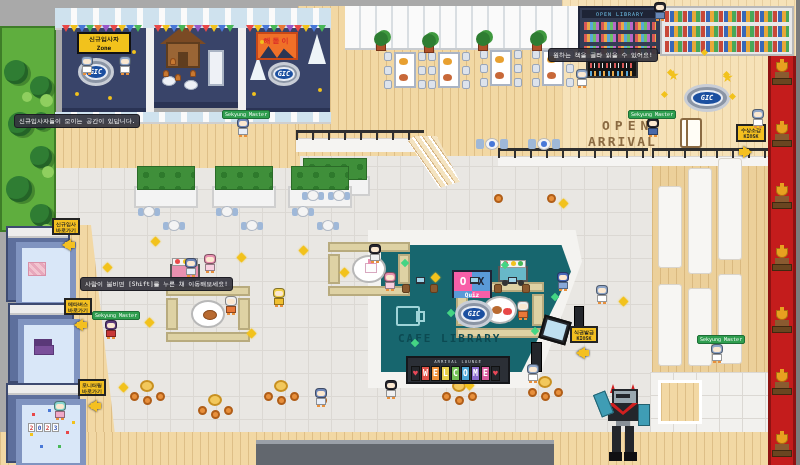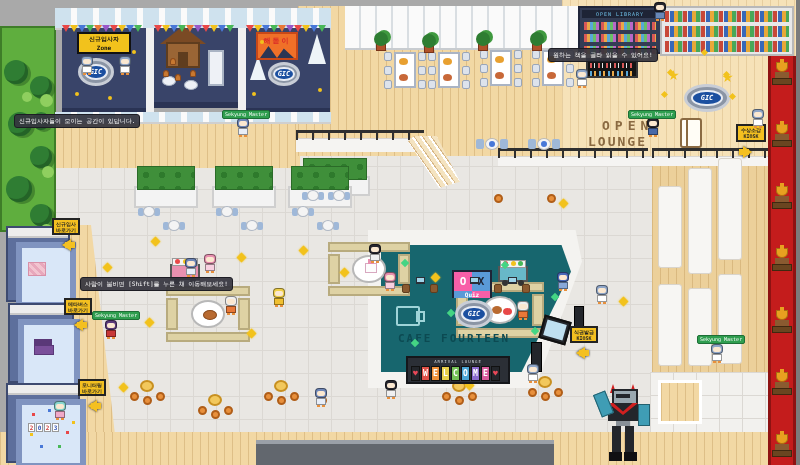--- a/index.html
+++ b/index.html
@@ -133,21 +133,21 @@
   <div class="sp" style="left:586px;top:58px;width:52px;height:20px;background:#141414;border:2px solid #383838">
     <div style="position:absolute;left:2px;top:3px;width:44px;height:5px;background:repeating-linear-gradient(90deg,#d85858 0 2px,#141414 2px 4px,#e8e8e8 4px 5px,#141414 5px 8px)"></div>
     <div style="position:absolute;left:2px;top:11px;width:44px;height:5px;background:repeating-linear-gradient(90deg,#58a8d8 0 2px,#141414 2px 4px,#e8a848 4px 6px,#141414 6px 9px)"></div>
   </div>
   <div class="sp star" style="left:668px;top:70px;width:11px;height:11px"></div>
   <div class="sp star" style="left:722px;top:72px;width:11px;height:11px"></div>
   <div class="sp rug" style="left:684px;top:84px;width:46px;height:28px">
       <i>GIC</i>
     </div>
   <div class="sp txt" style="left:602px;top:118px;font-size:13px;letter-spacing:5px">OPEN</div>
-  <div class="sp txt" style="left:588px;top:134px;font-size:13px;letter-spacing:2px">LOUNGE</div>
+  <div class="sp txt" style="left:588px;top:134px;font-size:13px;letter-spacing:2px">ARRIVAL</div>
   <div class="sp" style="left:680px;top:118px;width:22px;height:30px;background:#fffdf6;border:2px solid #8a6a42;border-radius:3px">
     <div style="position:absolute;left:4px;top:0;width:2px;height:100%;background:#8a6a42"></div>
   </div>
   <div class="sp ysign" style="left:736px;top:124px;width:30px;height:18px">
     <span>수상소감</span>
     <span>KIOSK</span>
   </div>
   <div class="sp arrow aR" style="left:738px;top:146px;width:20px;height:12px">
       <span class="head"></span>
       <span class="tail"></span>
@@ -161,21 +161,21 @@
     <div style="width:50%;height:19px;background:#f85fa8;color:#fff;font-weight:bold;font-size:11px;line-height:19px;text-align:center">O</div>
     <div style="width:50%;height:19px;background:#5a9ad8;color:#1e2436;font-weight:bold;font-size:11px;line-height:19px;text-align:center">X</div>
     <div style="width:100%;height:7px;background:linear-gradient(90deg,#5a9ad8 0 50%,#f85fa8 50%);color:#fff;font-size:6px;line-height:7px;text-align:center;font-weight:bold">Quiz</div>
   </div>
   <div class="sp rug" style="left:455px;top:300px;width:38px;height:28px;z-index:5">
       <i>GIC</i>
     </div>
   <div class="sp" style="left:396px;top:306px;width:24px;height:20px;border:2px solid #9fd4d8;border-radius:2px;z-index:5">
     <div style="position:absolute;right:-7px;top:3px;width:5px;height:7px;border:2px solid #9fd4d8"></div>
   </div>
-  <div class="sp" style="left:398px;top:332px;color:#0c4a52;font-weight:bold;font-size:11px;letter-spacing:2px;white-space:nowrap;z-index:5">CAFE FOURTEEN</div>
+  <div class="sp" style="left:398px;top:332px;color:#0c4a52;font-weight:bold;font-size:11px;letter-spacing:2px;white-space:nowrap;z-index:5">CAFE LIBRARY</div>
   <div class="sp" style="left:406px;top:356px;width:104px;height:28px;background:#2b2f36;border:2px solid #15171b;z-index:7">
     <div style="position:absolute;left:0;top:1px;width:100%;text-align:center;color:#cfd4da;font-size:4px;letter-spacing:1px;white-space:nowrap">ARRIVAL LOUNGE</div>
     <div id="welcome-tiles" style="position:absolute;left:3px;top:8px;width:96px;height:16px;display:flex;gap:1px">
         <div style="box-sizing: border-box; left: 0px; top: 0px; width: 9px; height: 15px; position: relative; background: rgb(35, 38, 43); border: 1px solid rgb(17, 17, 17); color: rgb(232, 72, 88); font-size: 8px; line-height: 14px; text-align: center; font-weight: bold;">♥</div>
         <div style="box-sizing: border-box; left: 0px; top: 0px; width: 9px; height: 15px; position: relative; background: rgb(224, 80, 72); border: 1px solid rgb(17, 17, 17); color: rgb(255, 255, 255); font-size: 8px; line-height: 14px; text-align: center; font-weight: bold;">W</div>
         <div style="box-sizing: border-box; left: 0px; top: 0px; width: 9px; height: 15px; position: relative; background: rgb(239, 144, 56); border: 1px solid rgb(17, 17, 17); color: rgb(255, 255, 255); font-size: 8px; line-height: 14px; text-align: center; font-weight: bold;">E</div>
         <div style="box-sizing: border-box; left: 0px; top: 0px; width: 9px; height: 15px; position: relative; background: rgb(232, 207, 74); border: 1px solid rgb(17, 17, 17); color: rgb(255, 255, 255); font-size: 8px; line-height: 14px; text-align: center; font-weight: bold;">L</div>
         <div style="box-sizing: border-box; left: 0px; top: 0px; width: 9px; height: 15px; position: relative; background: rgb(116, 192, 85); border: 1px solid rgb(17, 17, 17); color: rgb(255, 255, 255); font-size: 8px; line-height: 14px; text-align: center; font-weight: bold;">C</div>
         <div style="box-sizing: border-box; left: 0px; top: 0px; width: 9px; height: 15px; position: relative; background: rgb(74, 164, 212); border: 1px solid rgb(17, 17, 17); color: rgb(255, 255, 255); font-size: 8px; line-height: 14px; text-align: center; font-weight: bold;">O</div>
         <div style="box-sizing: border-box; left: 0px; top: 0px; width: 9px; height: 15px; position: relative; background: rgb(138, 106, 206); border: 1px solid rgb(17, 17, 17); color: rgb(255, 255, 255); font-size: 8px; line-height: 14px; text-align: center; font-weight: bold;">M</div>

